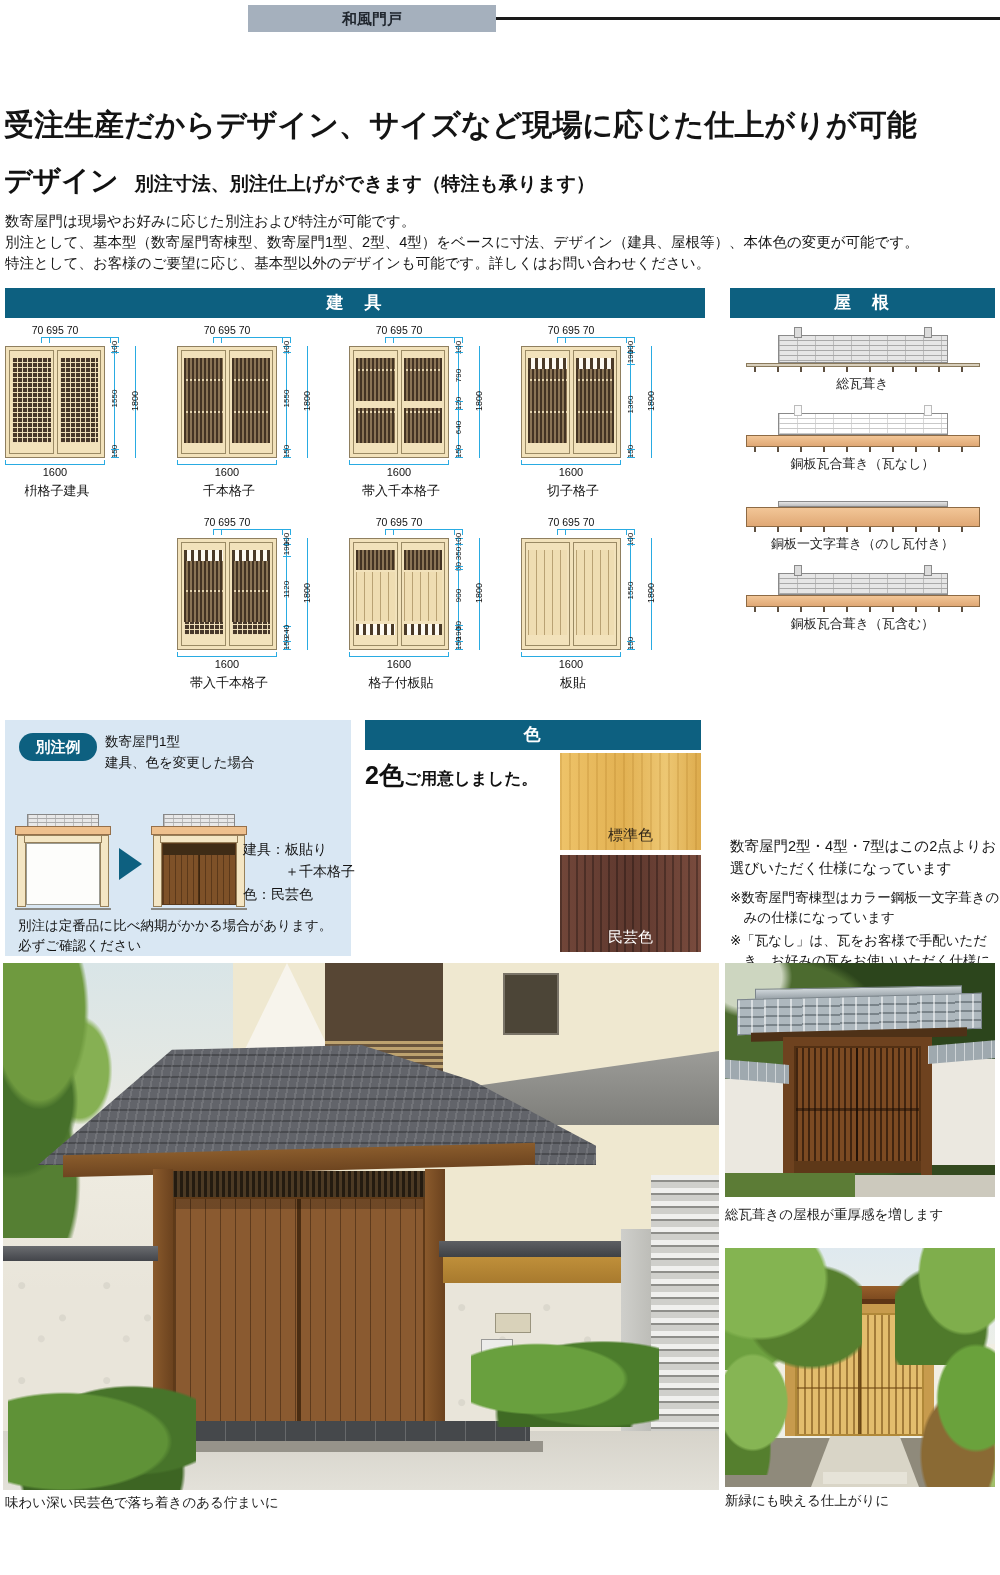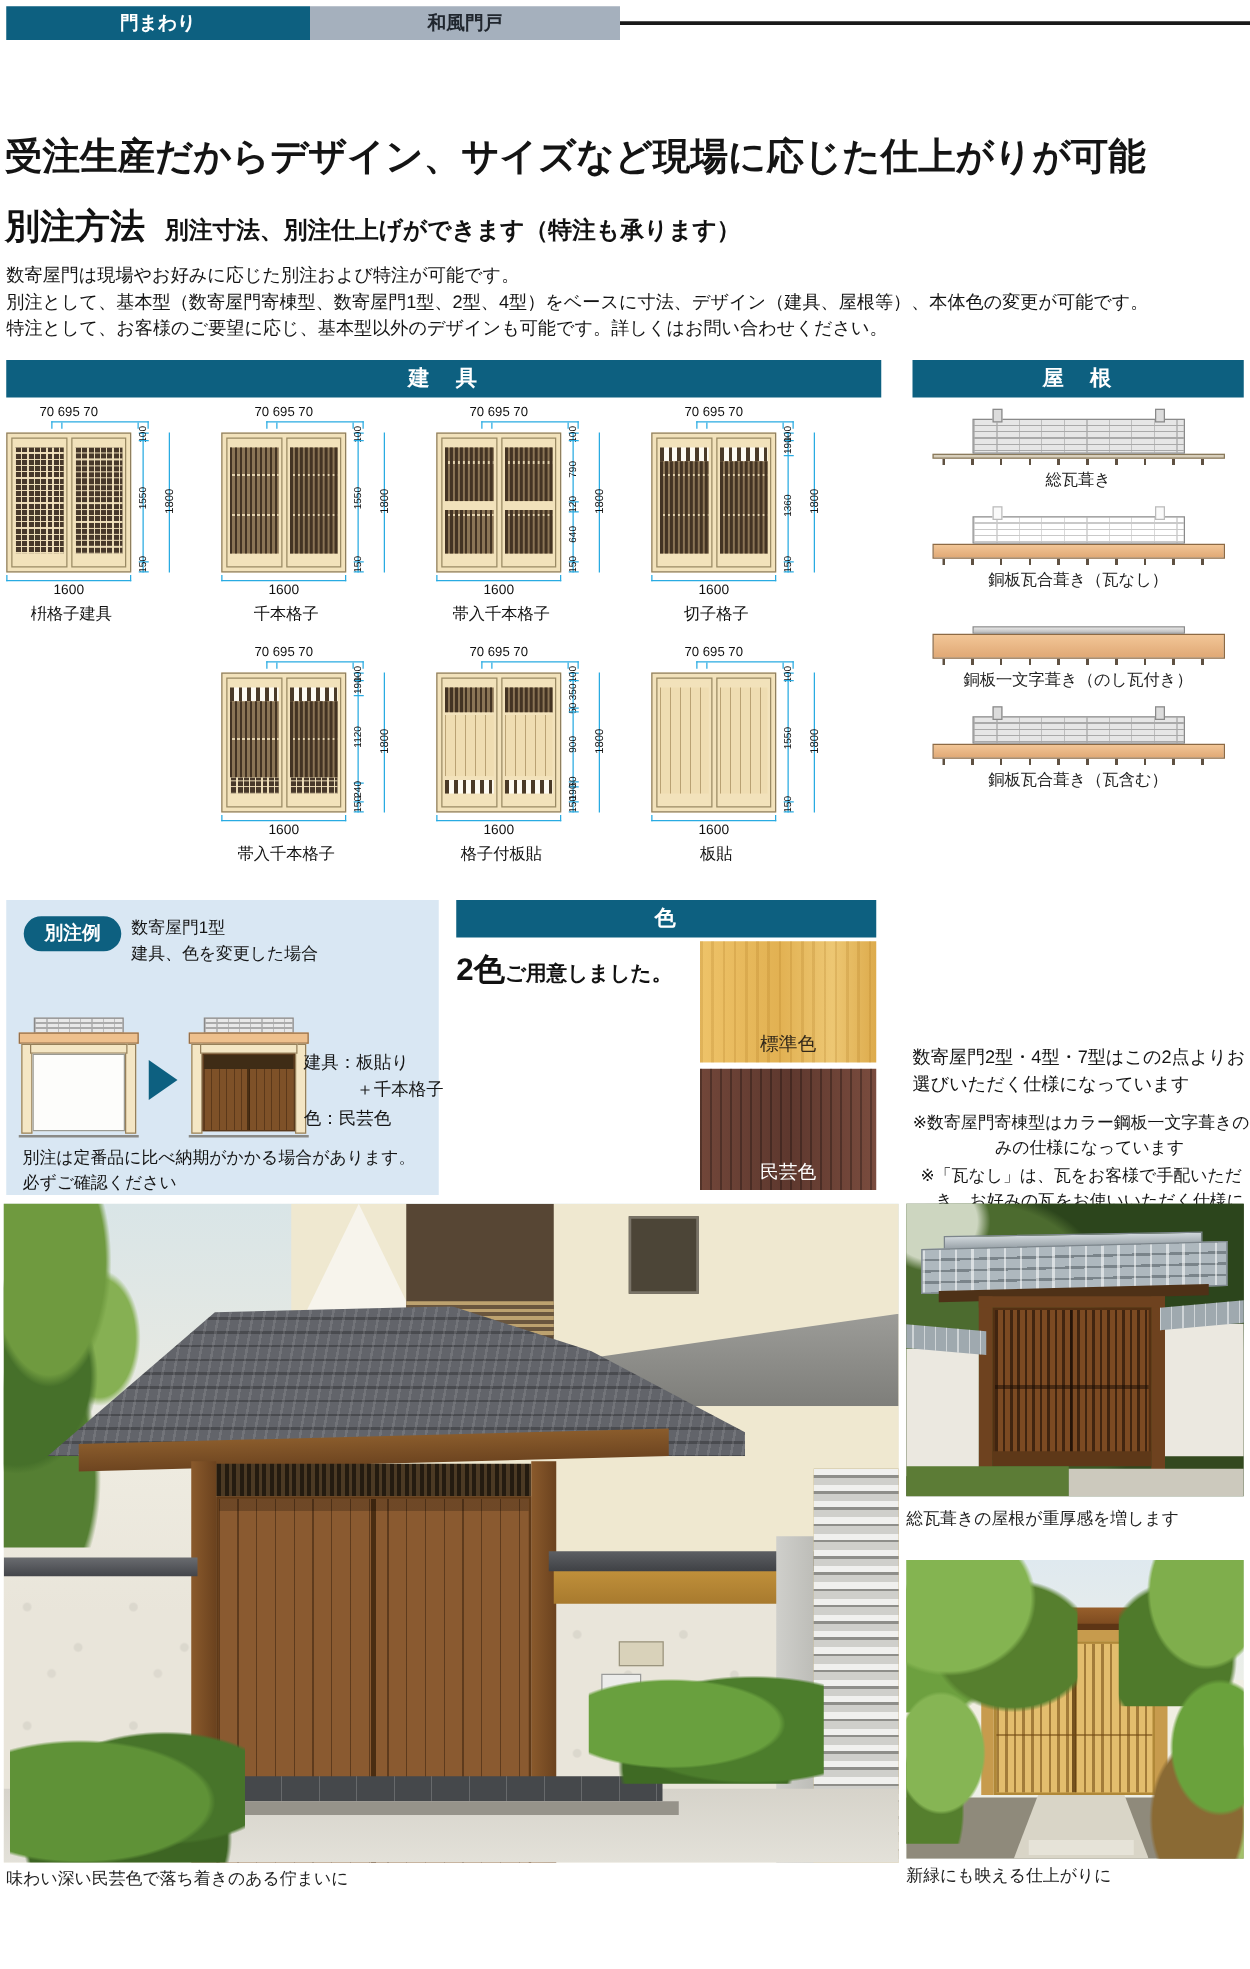--- a/index.html
+++ b/index.html
@@ -81,21 +81,21 @@
   .r-ridge{position:absolute;width:8px;height:11px;box-sizing:border-box;border:1px solid #8a8a8a;}
   .ridge-gray{background:#dcdcdc;}
   .ridge-white{background:#fafafa;border-color:#bbb;}
   .r-cap{position:absolute;left:40px;right:40px;box-sizing:border-box;}
   .cap-gray{height:6px;background:linear-gradient(#e6e6e6,#bdbdbd);border:1px solid #8a8a8a;}
   .cap-dark{height:7px;background:linear-gradient(#6a6a6a,#2e2e2e);border:1px solid #222;}
   #roof-boxed{position:absolute;left:727px;top:666px;width:267px;border:2px dashed #2b83ab;
               padding:12px 0 2px;box-sizing:border-box;}
   #yane-note-main{position:absolute;left:730px;top:836px;width:268px;font-size:14.5px;line-height:1.5;color:#141414;}
   #yane-notes{position:absolute;left:730px;top:888px;width:270px;font-size:13.5px;line-height:1.5;color:#141414;}
-  #yane-notes div{padding-left:1em;text-indent:-1em;margin-bottom:2px;text-align:center;}
+  #yane-notes div{padding-left:1em;text-indent:-1em;margin-bottom:2px;}
 
   
   #example-box{position:absolute;left:5px;top:720px;width:346px;height:236px;background:#d9e7f3;}
   .ex-badge{position:absolute;left:14px;top:13px;width:78px;height:28px;background:#0d6080;color:#fff;
             border-radius:14px;text-align:center;line-height:28px;font-weight:bold;font-size:15px;}
   .ex-desc{position:absolute;left:100px;top:12px;font-size:13.5px;line-height:1.55;color:#141414;}
   .ex-art{position:absolute;left:10px;top:92px;width:236px;height:102px;}
   .mini-gate{position:absolute;width:96px;height:98px;}
   .mg-tiles{position:absolute;left:12px;top:2px;right:12px;height:12px;border:1px solid #888;
             background-color:#e8e8e8;
@@ -256,27 +256,26 @@
   .caption{position:absolute;font-size:13.5px;color:#222;}
   #caption-main{left:5px;top:1494px;}
   #caption-r1{left:725px;top:1206px;}
   #caption-r2{left:725px;top:1492px;}
 </style>
 </head>
 <body>
 
 <div class="page">
 
-  <div class="tab" id="tab1">門まわり</div>
   <div class="tab" id="tab2">和風門戸</div>
   <div class="top-rule"></div>
 
   <div class="headline">受注生産だからデザイン、サイズなど現場に応じた仕上がりが可能</div>
   <div class="method">
-    <span class="mtitle">別注方法</span><span class="msub">別注寸法、別注仕上げができます（特注も承ります）</span>
+    <span class="mtitle">デザイン</span><span class="msub">別注寸法、別注仕上げができます（特注も承ります）</span>
   </div>
   <div class="paras">
     <div>数寄屋門は現場やお好みに応じた別注および特注が可能です。</div>
     <div>別注として、基本型（数寄屋門寄棟型、数寄屋門1型、2型、4型）をベースに寸法、デザイン（建具、屋根等）、本体色の変更が可能です。</div>
     <div>特注として、お客様のご要望に応じ、基本型以外のデザインも可能です。詳しくはお問い合わせください。</div>
   </div>
 
   <div class="sec-head" id="tategu-head">建　具</div>
   <div id="door-grid">
       <div class="door-fig" style="grid-column-start: 1; grid-row-start: 1;">

